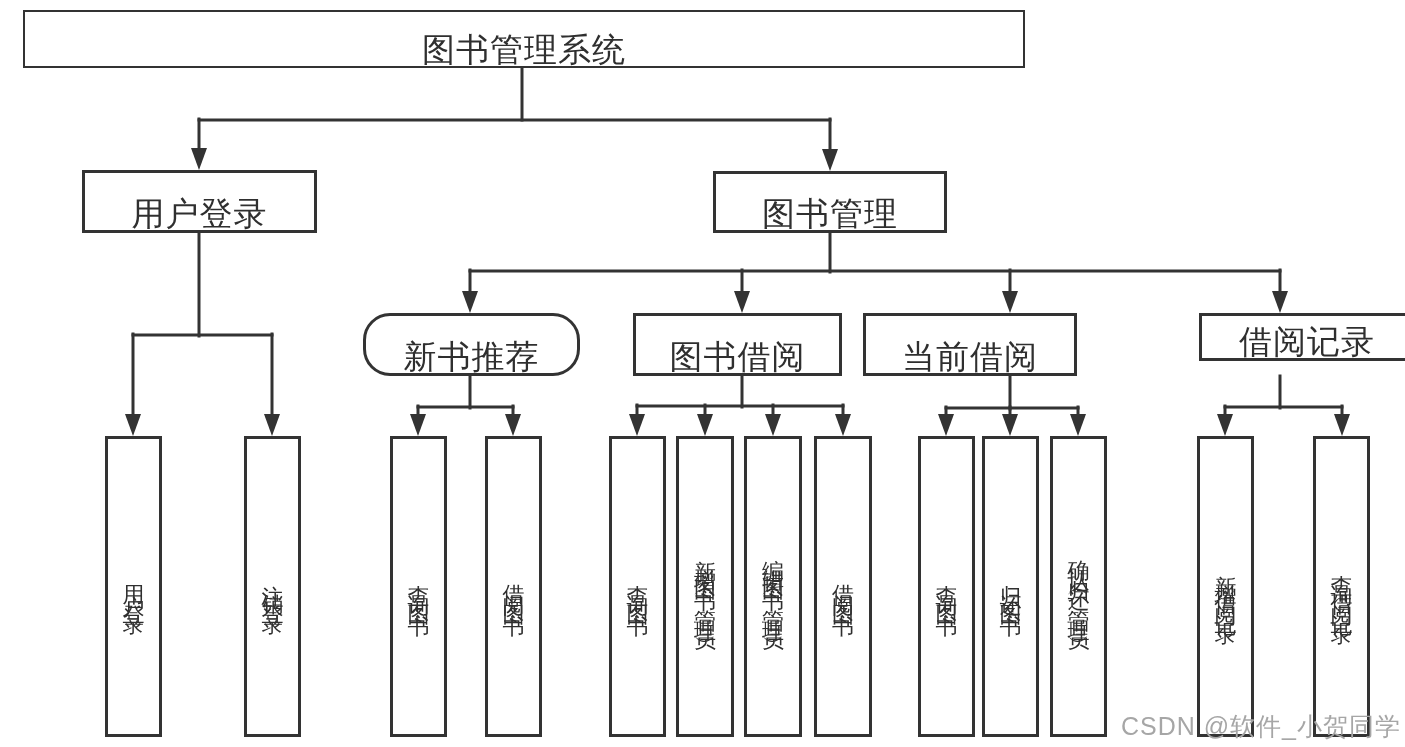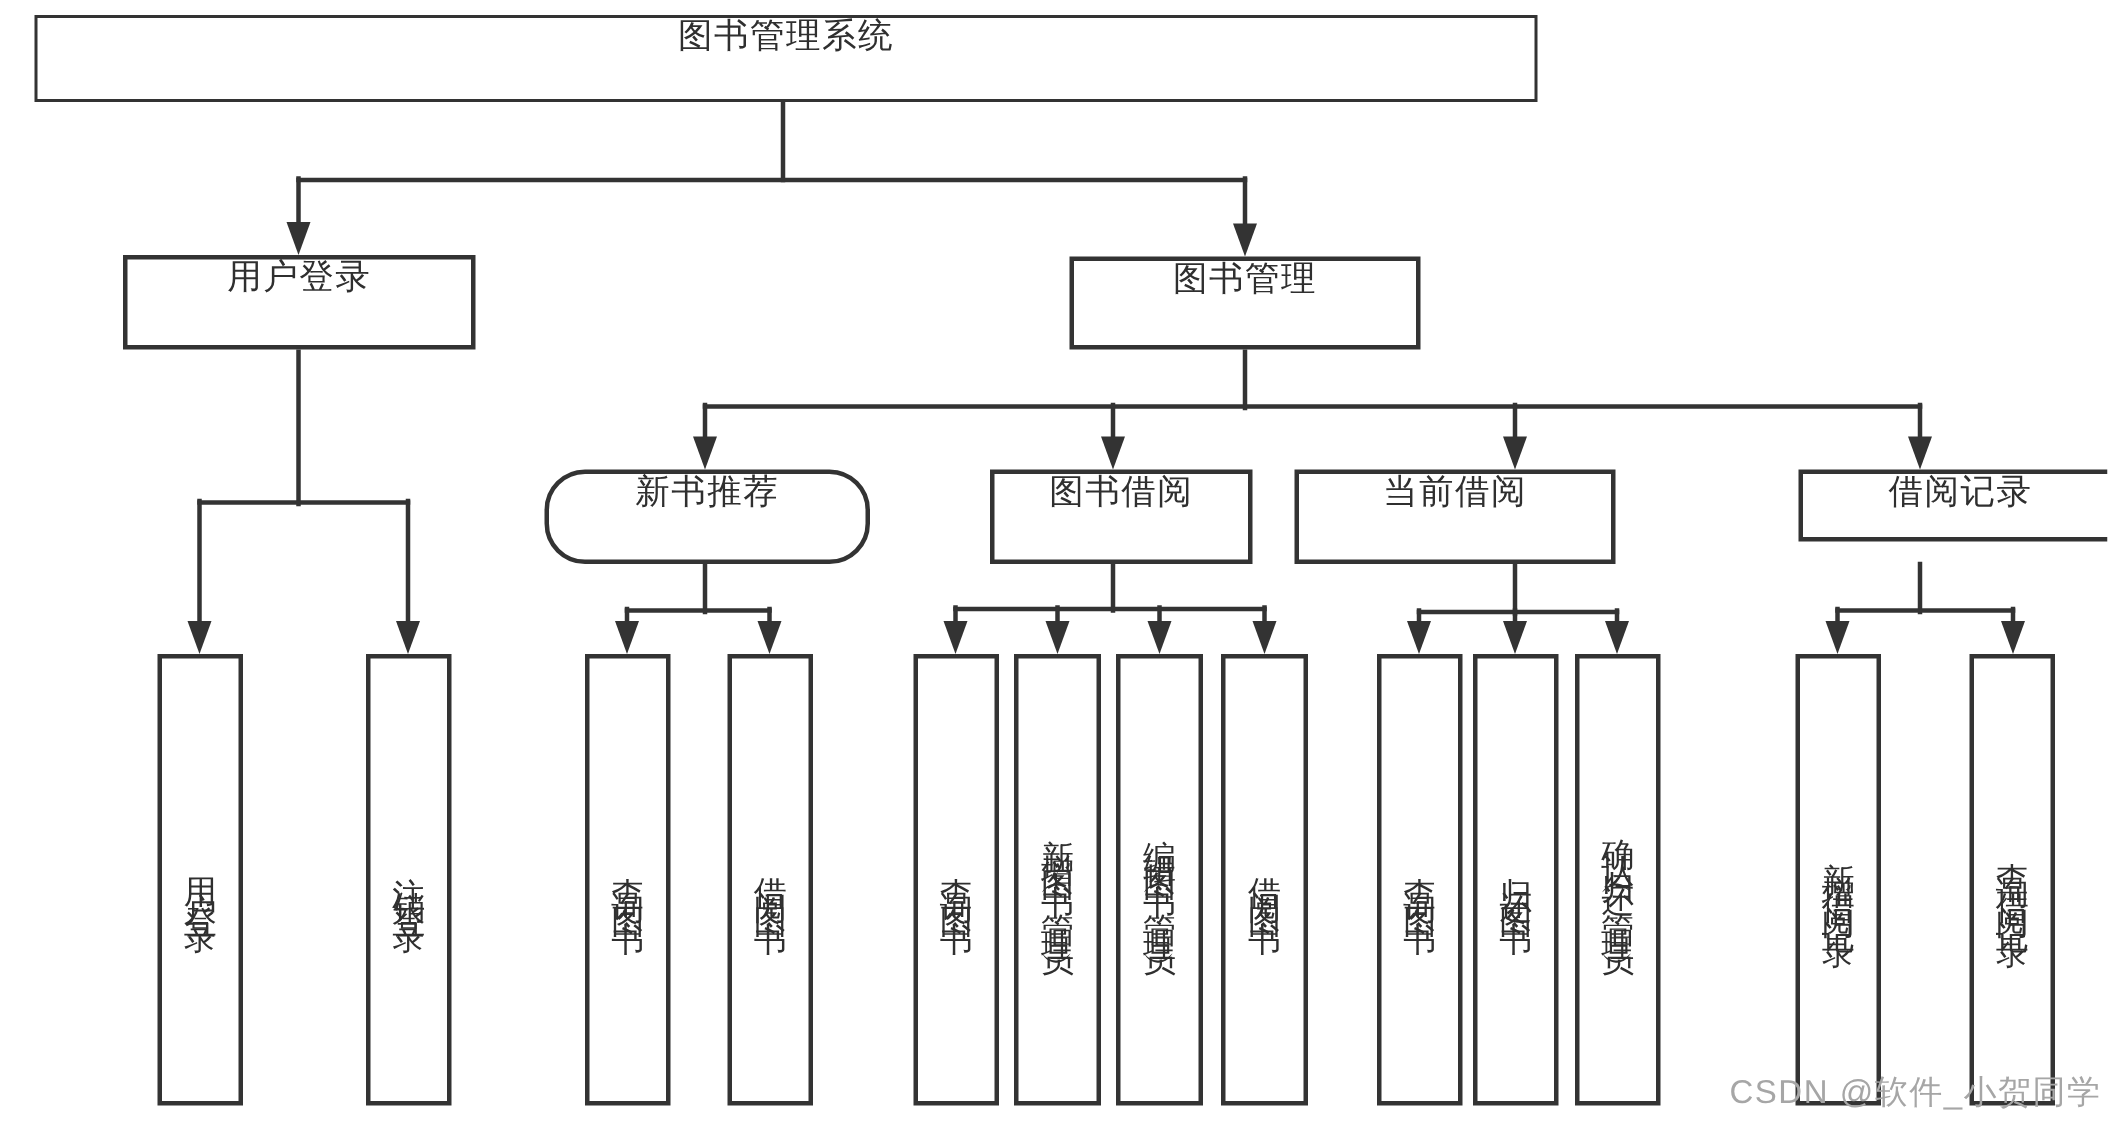--- a/index.html
+++ b/index.html
@@ -16,22 +16,22 @@
     overflow:hidden;
     font-family:"Liberation Sans", sans-serif;
     color:var(--ink);
   }
   .connectors{position:absolute;left:0;top:0;width:1405px;height:747px;}
   .hbox{
     position:absolute;
     box-sizing:border-box;
     border:3px solid var(--line);
     background:var(--bg);
-    display:flex;align-items:flex-start;justify-content:center;
-    font-size:23px;letter-spacing:1px;line-height:1;
+    display:flex;align-items:flex-end;justify-content:center;
+    font-size:33px;letter-spacing:1px;line-height:1;
     white-space:nowrap;
   }
   .hbox.root{border-width:2px;}
   .vbox{
     position:absolute;
     top:436px;width:57px;height:301px;
     box-sizing:border-box;
     border:3px solid var(--line);
     background:var(--bg);
     display:flex;align-items:center;justify-content:center;
@@ -40,21 +40,21 @@
     writing-mode:vertical-rl;
     text-orientation:mixed;
     font-size:22px;
     letter-spacing:10px;
     line-height:1;
     white-space:nowrap;
   }
   .watermark{
     position:absolute;
     right:4px;bottom:4px;
-    font-size:22px;
+    font-size:25px;
     color:var(--wm);
     letter-spacing:1px;
     white-space:nowrap;
   }
 </style>
 </head>
 <body>
 
 <div class="canvas">
 
@@ -131,21 +131,21 @@
   <div class="hbox" style="left:82px;top:170px;width:235px;height:63px;">
     <span>用户登录</span>
   </div>
   <div class="hbox" style="left:713px;top:171px;width:234px;height:62px;">
     <span>图书管理</span>
   </div>
 
   <div class="hbox" style="left:363px;top:313px;width:217px;height:63px;border-radius:27px;">
     <span>新书推荐</span>
   </div>
-  <div class="hbox" style="left:660px;top:313px;width:175px;height:63px;">
+  <div class="hbox" style="left:633px;top:313px;width:209px;height:63px;">
     <span>图书借阅</span>
   </div>
   <div class="hbox" style="left:863px;top:313px;width:214px;height:63px;">
     <span>当前借阅</span>
   </div>
   <div class="hbox" style="left:1171px;top:313px;width:216px;height:48px;margin-left:28px;">
     <span>借阅记录</span>
   </div>
 
   <div class="vbox" style="left:105px;">

